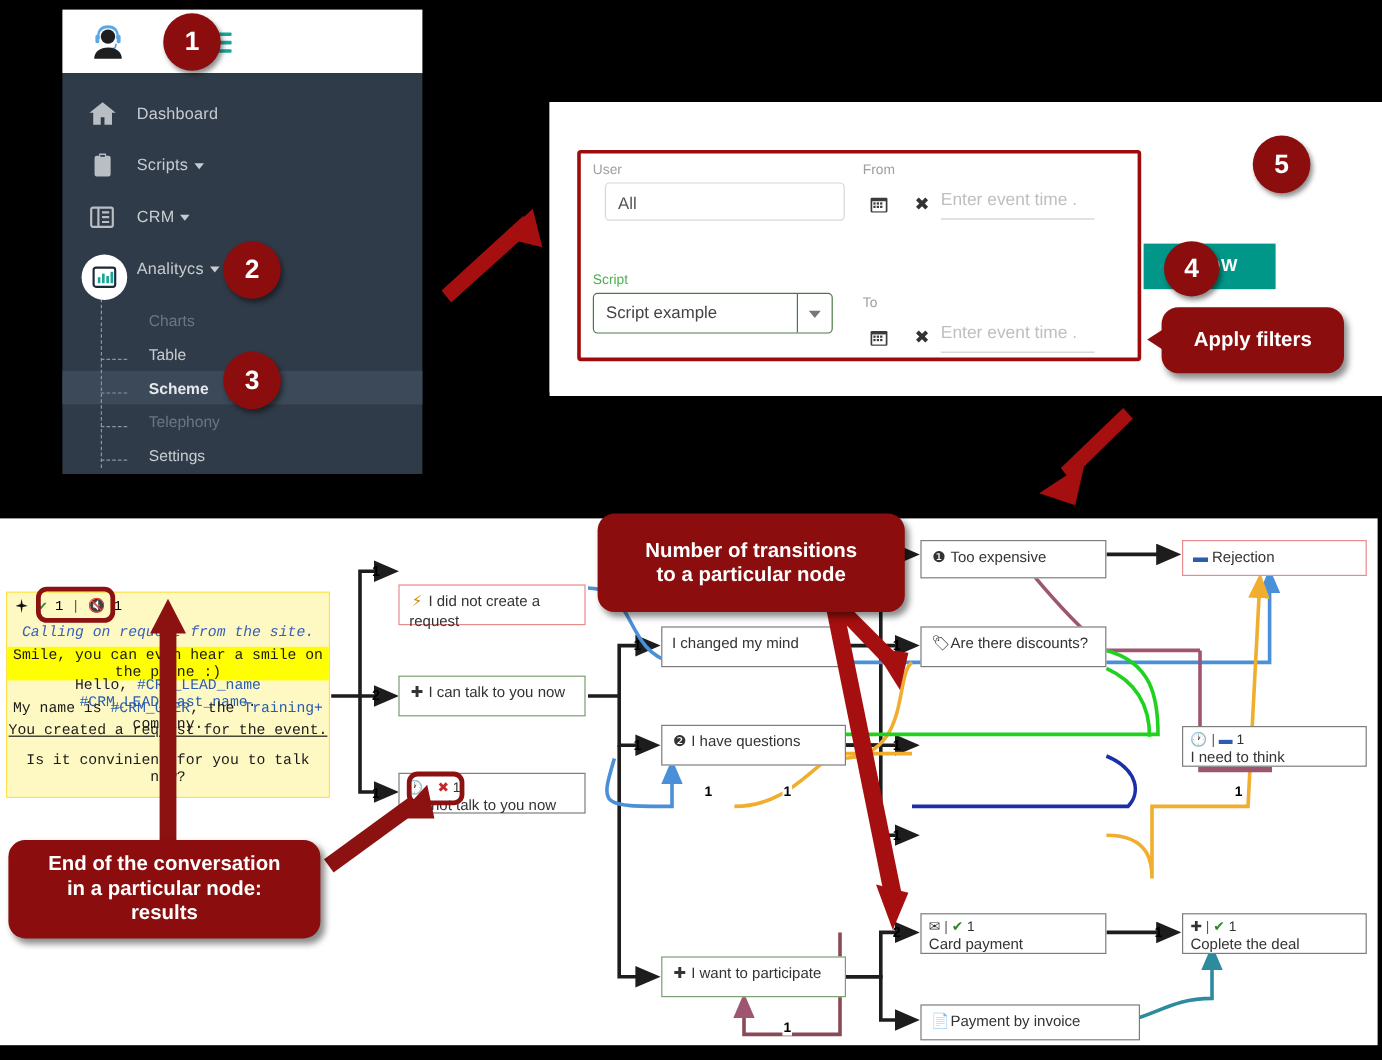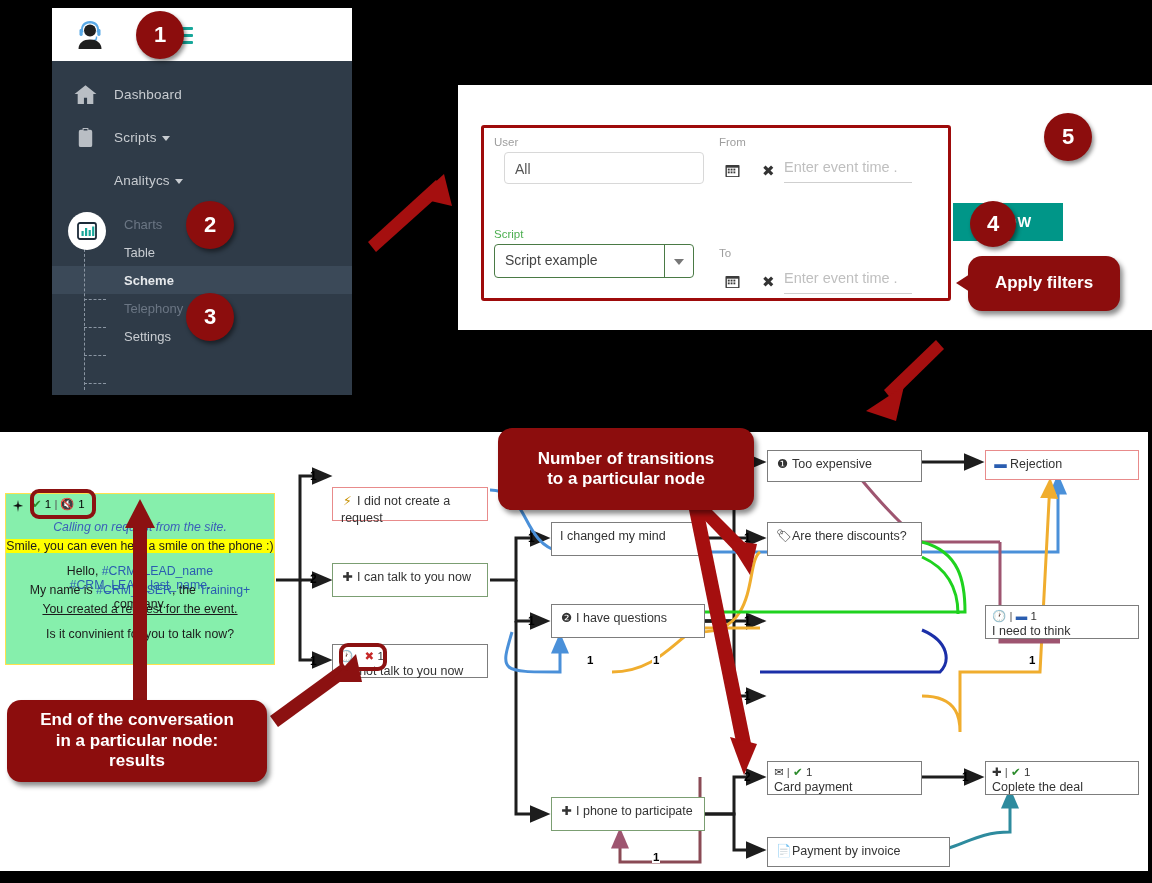--- a/index.html
+++ b/index.html
@@ -72,21 +72,21 @@
   .node{position:absolute;background:#fff;border:1.5px solid #9a9a9a;box-sizing:border-box;
        font-size:12.5px;color:#333;cursor:pointer;}
   .node .ntext{position:absolute;left:8px;top:5px;right:4px;line-height:1.35;}
   .node.red{border-color:#e88b8b;}
   .node.green{border-color:#7b9e72;}
   .node.dark{border-color:#7d7d7d;}
   .node-ico{display:inline-block;width:13px;text-align:center;margin-right:3px;}
 
   
   #start-node{position:absolute;left:5px;top:61px;width:270px;height:172px;
-       border:1.5px solid #ffe14d;background:#86efac;box-sizing:border-box;}
+       border:1.5px solid #ffe14d;background:#fef9c3;box-sizing:border-box;font-family:Liberation Mono, monospace;}
   #start-node .line{position:absolute;left:0;right:0;text-align:center;font-size:12.3px;color:#1b1b1b;}
 
   .hl{background:#ffff00;}
   .blue{color:#2a5db0;}
   .ul{text-decoration:underline;}
 
   .edge-num{position:absolute;font-size:11.5px;font-weight:bold;color:#000;
        background:#fff;padding:0 1px;}
   .inbound{position:absolute;font-size:12px;font-weight:bold;color:#000;white-space:nowrap;}
 
@@ -131,20 +131,34 @@
       <span class="nav-ico">
         <svg viewBox="0 0 24 24" width="23" height="23" fill="#b9bec4">
           <path d="M9 2h6v2h2a2 2 0 012 2v14a2 2 0 01-2 2H7a2 2 0 01-2-2V6a2 2 0 012-2h2zm1 1.2v1.6h4V3.2z"></path>
         </svg>
       </span>
       <span class="nav-label">
         <span>Scripts</span><i class="nav-caret"></i>
       </span>
     </div>
 
+    <div class="nav-item">
+      <span class="nav-ico">
+        <svg viewBox="0 0 24 24" width="24" height="24" fill="none" stroke="#b9bec4" stroke-width="1.8">
+          <rect x="3" y="4" width="18" height="16" rx="1.5"></rect>
+          <line x1="9" y1="4" x2="9" y2="20"></line>
+            <line x1="12" y1="8" x2="18" y2="8"></line>
+          <line x1="12" y1="12" x2="18" y2="12"></line>
+            <line x1="12" y1="16" x2="18" y2="16"></line>
+        </svg>
+      </span>
+      <span class="nav-label">
+        <span>CRM</span><i class="nav-caret"></i>
+      </span>
+    </div>
 
     <div class="nav-item">
       <span class="nav-label">
         <span>Analitycs</span><i class="nav-caret"></i>
       </span>
     </div>
 
     <div style="height:8px"></div>
 
     <div class="sub-item dim">
@@ -347,21 +361,21 @@
   <div class="node dark" style="left:551px;top:90px;width:154px;height:34px;">
     <span class="ntext">I changed my mind</span>
   </div>
 
   <span class="inbound" style="left:528px;top:182px;">1</span>
   <div class="node dark" style="left:551px;top:172px;width:154px;height:34px;">
     <span class="ntext"><span class="node-ico">❷</span><span>I have questions</span></span>
   </div>
 
   <div class="node green" style="left:551px;top:365px;width:154px;height:34px;">
-    <span class="ntext"><span class="node-ico" style="font-weight:bold">✚</span><span>I phone to participate</span></span>
+    <span class="ntext"><span class="node-ico" style="font-weight:bold">✚</span><span>I want to participate</span></span>
   </div>
 
   <div class="node dark" style="left:767px;top:18px;width:155px;height:32px;">
     <span class="ntext"><span class="node-ico">❶</span><span>Too expensive</span></span>
   </div>
 
   <span class="inbound" style="left:744px;top:99px;">1</span>
   <div class="node dark" style="left:767px;top:90px;width:155px;height:34px;">
     <span class="ntext"><span class="node-ico">🏷</span><span>Are there discounts?</span></span>
   </div>

